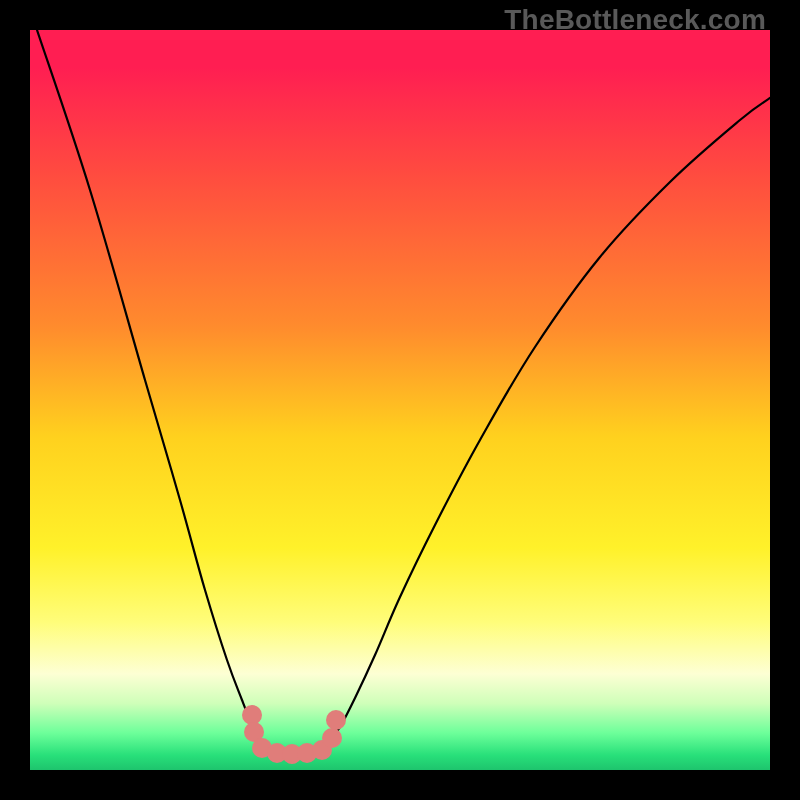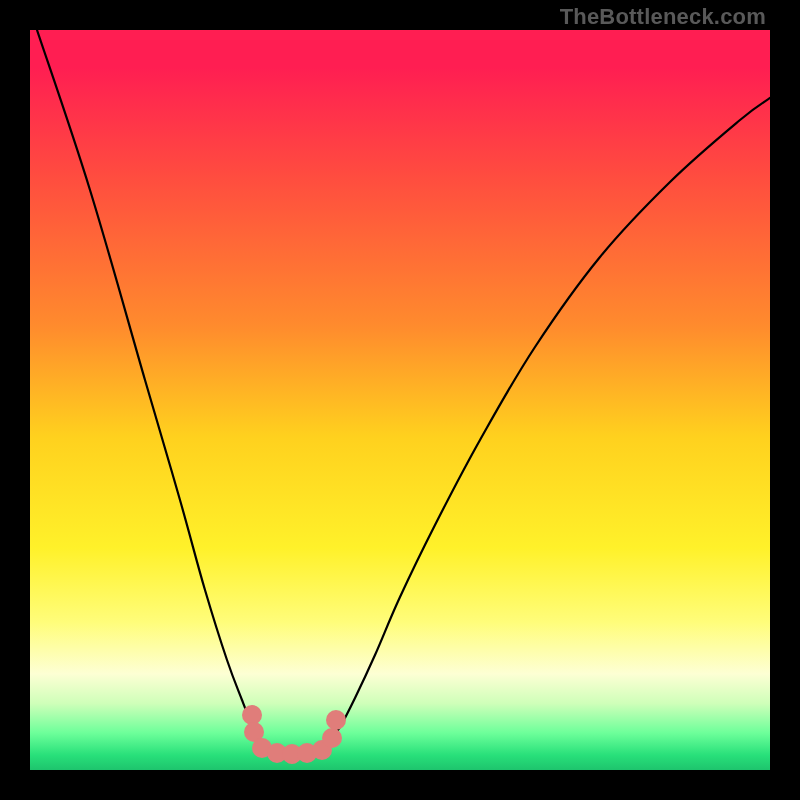--- a/index.html
+++ b/index.html
@@ -39,21 +39,21 @@
       #6dff9a 95%,
       #28e07a 98%,
       #1ec46d 100%
     );
   }
   .watermark {
     position: absolute;
     top: 4px;
     right: 34px;
     color: #595959;
-    font-size: 22px;
+    font-size: 28px;
     font-weight: 600;
     letter-spacing: 0.2px;
   }
   svg.curve {
     position: absolute;
     left: 0;
     top: 0;
     width: 740px;
     height: 740px;
     pointer-events: none;

